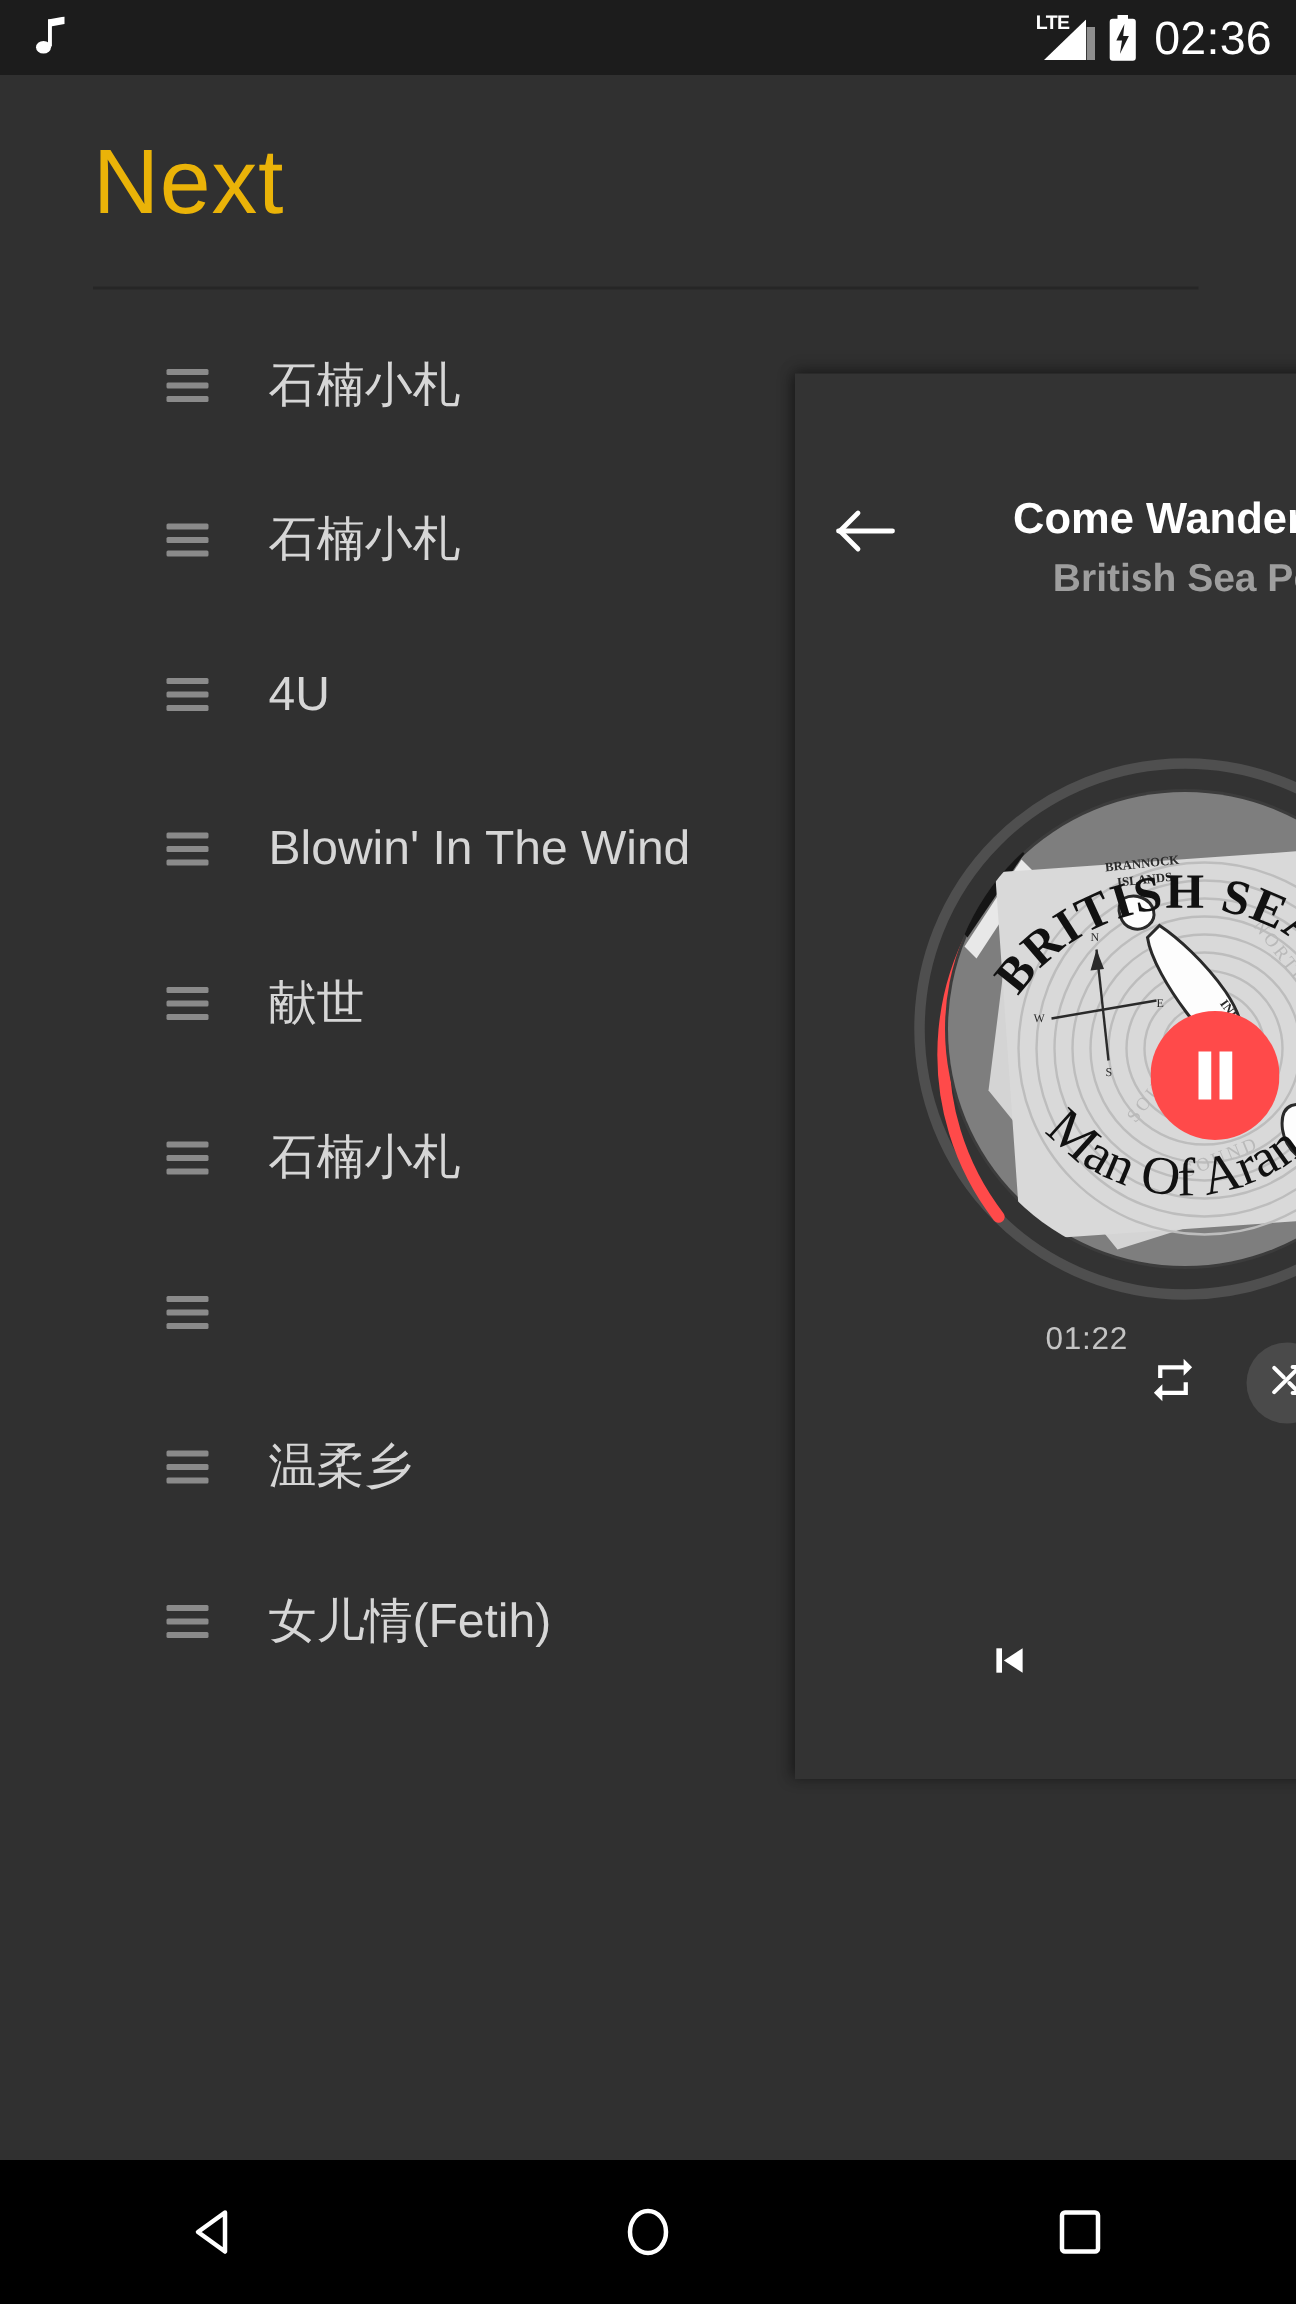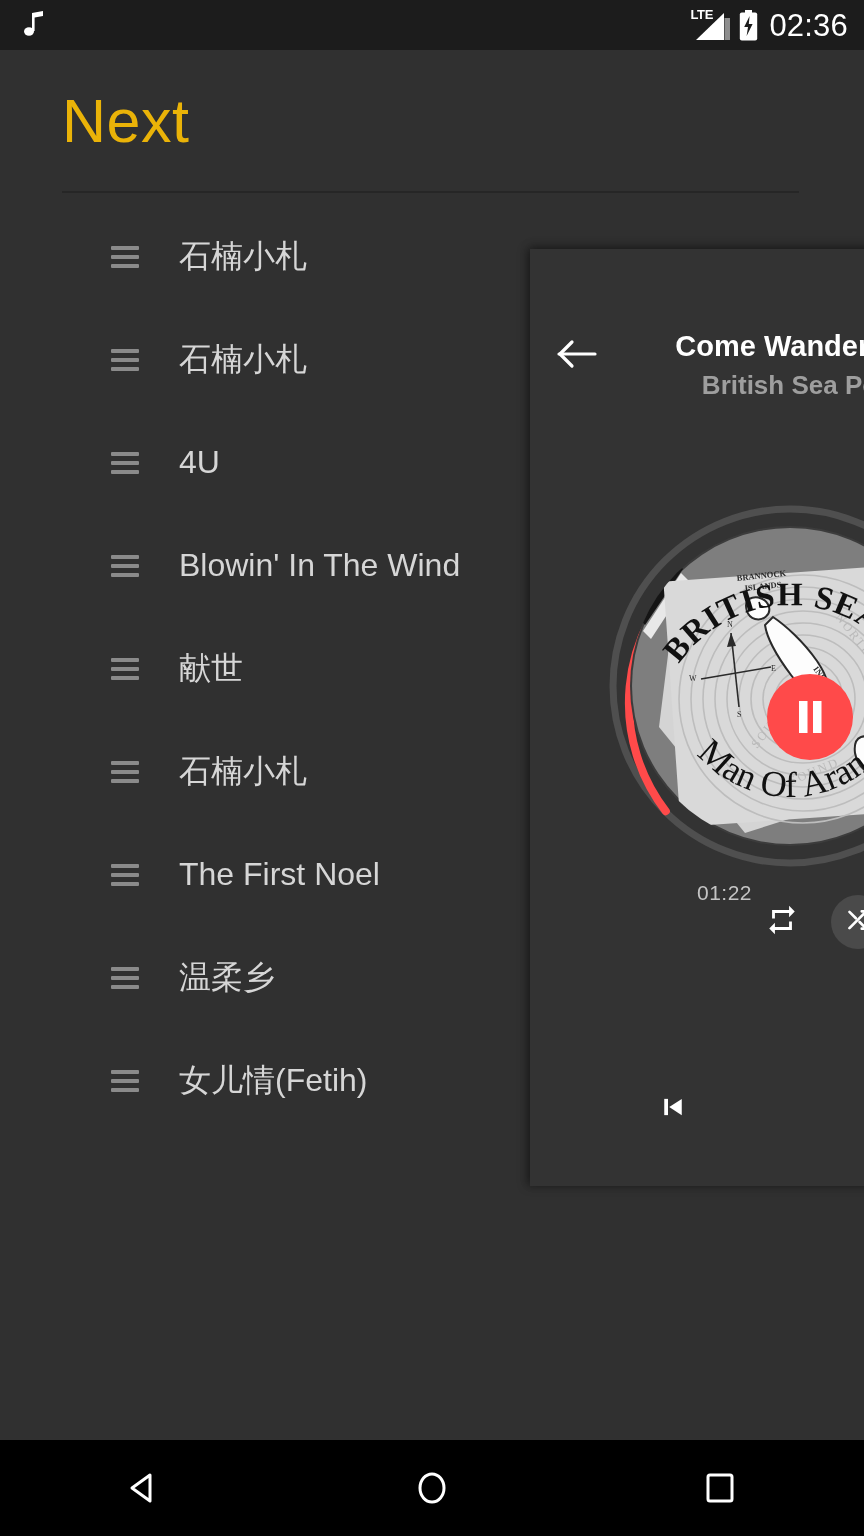--- a/index.html
+++ b/index.html
@@ -348,21 +348,20 @@
           <i></i>
         </div>
         <div class="queue-title">石楠小札</div>
       </div>
       <div class="queue-row">
         <div class="drag-handle">
           <i></i>
           <i></i>
           <i></i>
         </div>
-        <div class="queue-title">The First Noel</div>
       </div>
       <div class="queue-row">
         <div class="drag-handle">
           <i></i>
           <i></i>
           <i></i>
         </div>
         <div class="queue-title">温柔乡</div>
       </div>
       <div class="queue-row">

